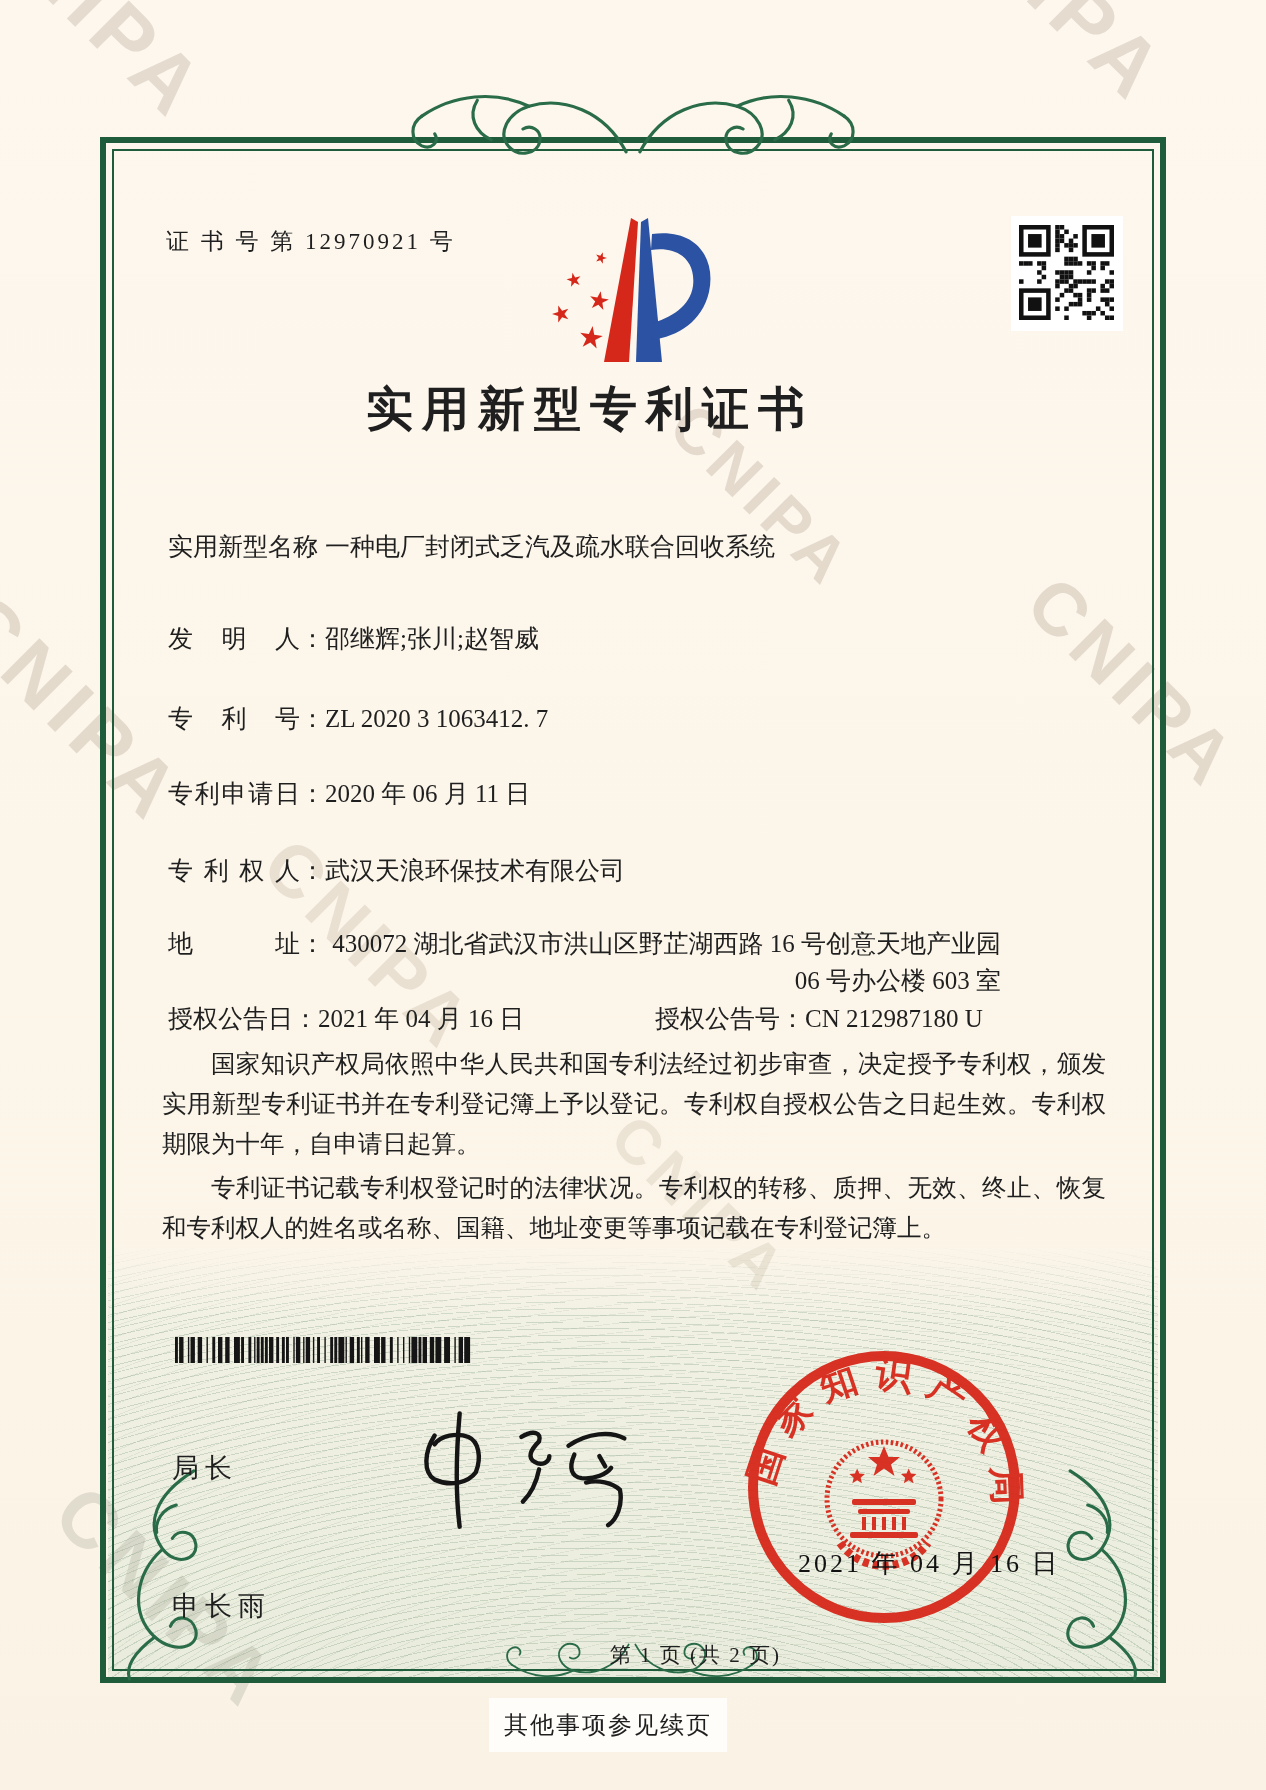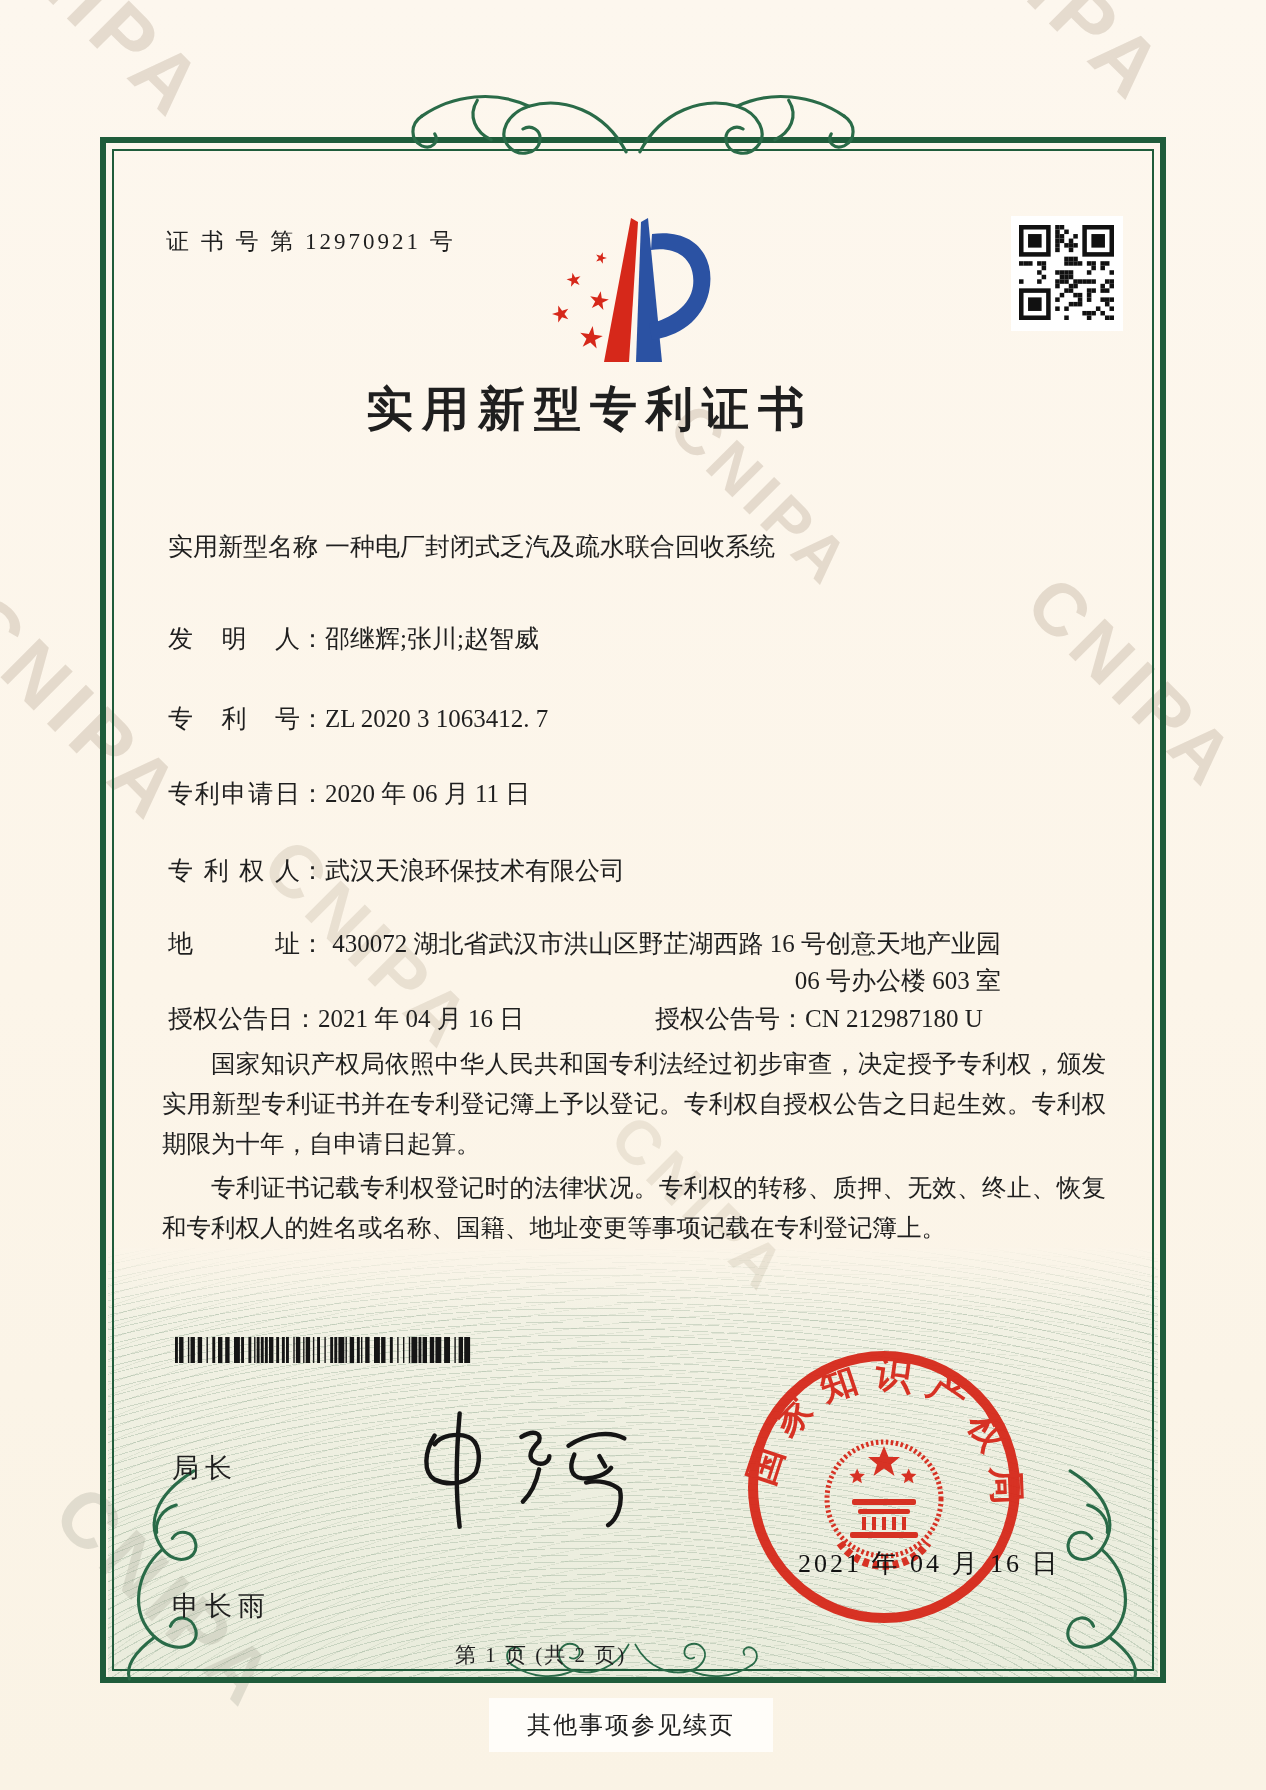--- a/index.html
+++ b/index.html
@@ -49,23 +49,23 @@
     letter-spacing:9px;white-space:nowrap;}
   .row{left:168px;font-size:25px;line-height:37px;white-space:nowrap;}
   .flabel{display:inline-block;width:132px;text-align:justify;text-align-last:justify;
     vertical-align:top;}
   .colon{display:inline-block;vertical-align:top;}
   .fvalue{display:inline-block;max-width:676px;vertical-align:top;white-space:normal;text-align:right;}
   .grant-right{position:absolute;left:487px;top:0;white-space:nowrap;}
   .paras{left:158px;top:1040px;width:952px;font-size:24.5px;line-height:40px;
     text-align:justify;}
   .paras p{margin:4px;text-indent:2em;}
-  .pagination{left:455px;top:1641px;width:340px;text-align:left;font-size:21px;
+  .pagination{left:441px;top:1641px;width:340px;text-align:right;font-size:21px;
     letter-spacing:2px;}
-  .footer-note{left:489px;top:1698px;background:#fffdf9;padding:11px 38px;
+  .footer-note{left:489px;top:1698px;background:#fffdf9;padding:11px 15px;
     font-size:24px;letter-spacing:2px;z-index:4;}
   .sig-title,.sig-name{left:172px;font-size:27px;font-weight:normal;
     font-family:"Liberation Sans","DejaVu Sans",sans-serif;letter-spacing:6px;}
   .sig-title{top:1450px;}
   .sig-name{top:1588px;}
   .seal-date{left:798px;top:1546px;font-size:26px;letter-spacing:3px;z-index:5;
     color:#121212;}
   
   .qr-box{left:1011px;top:216px;width:112px;height:115px;background:#fff;z-index:3;}
   .qr-box svg{position:absolute;left:8px;top:9px;}

